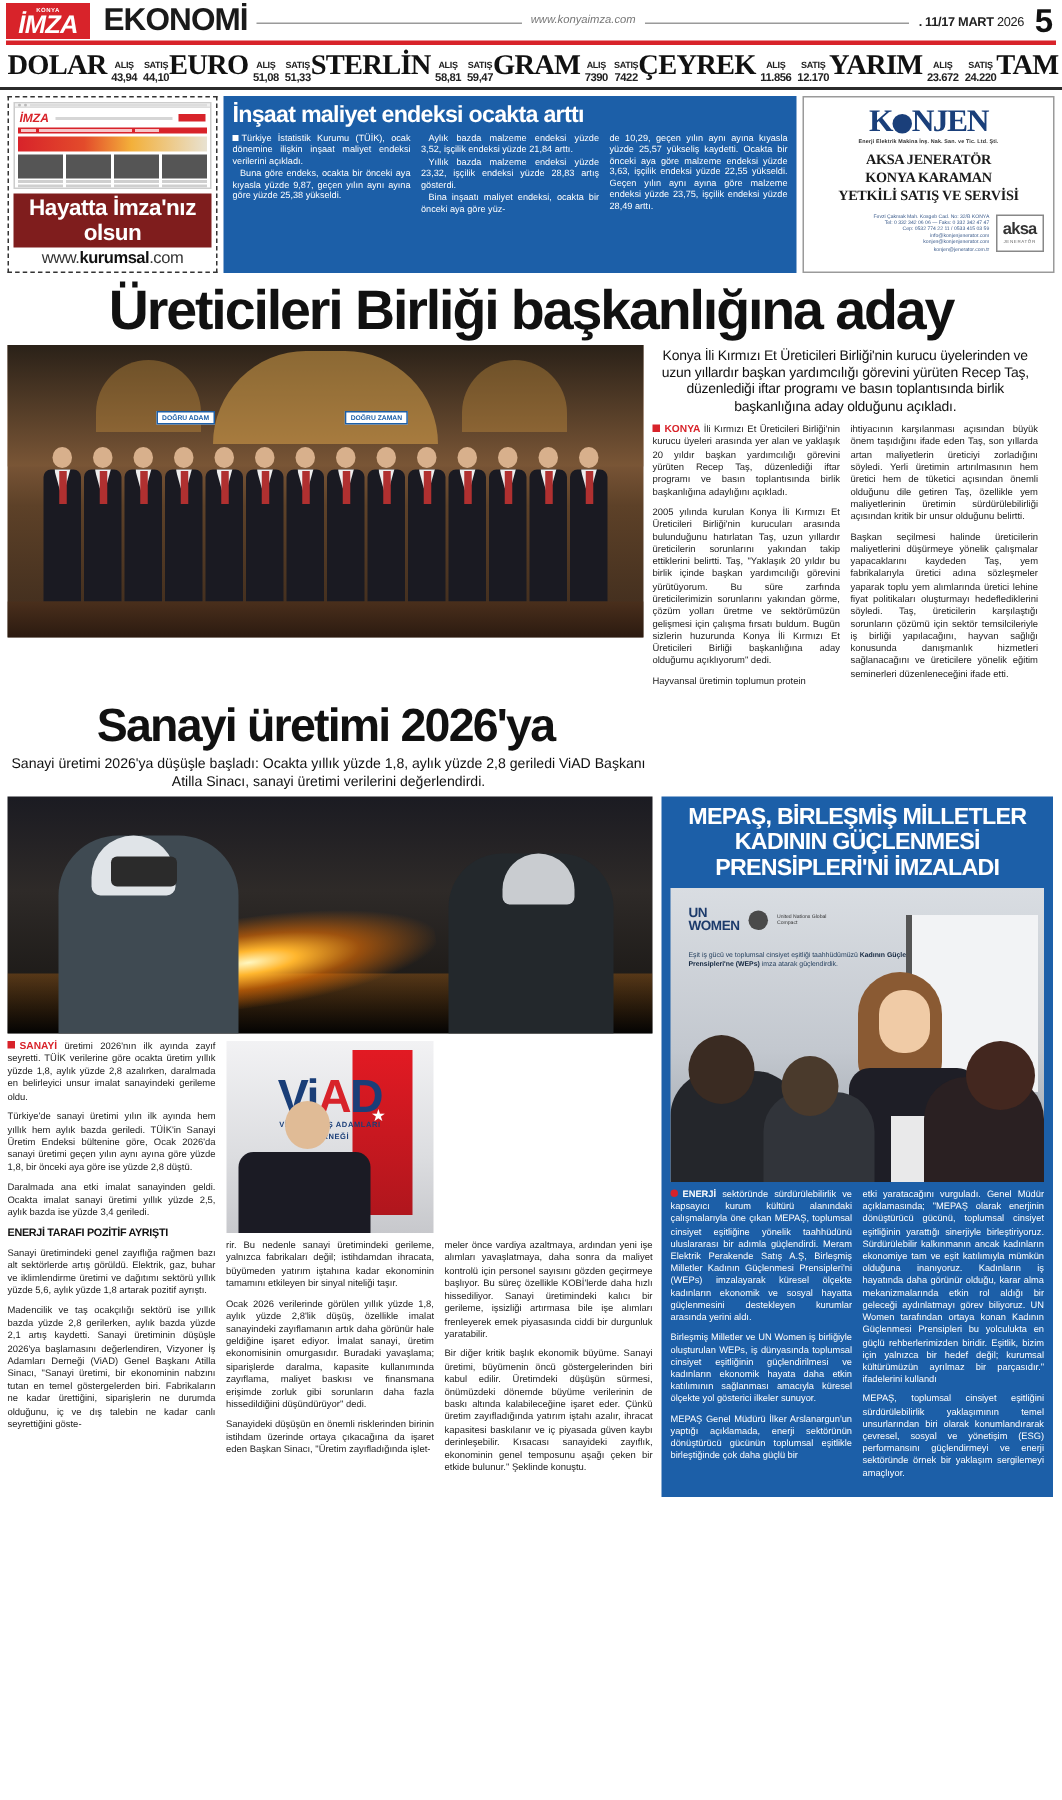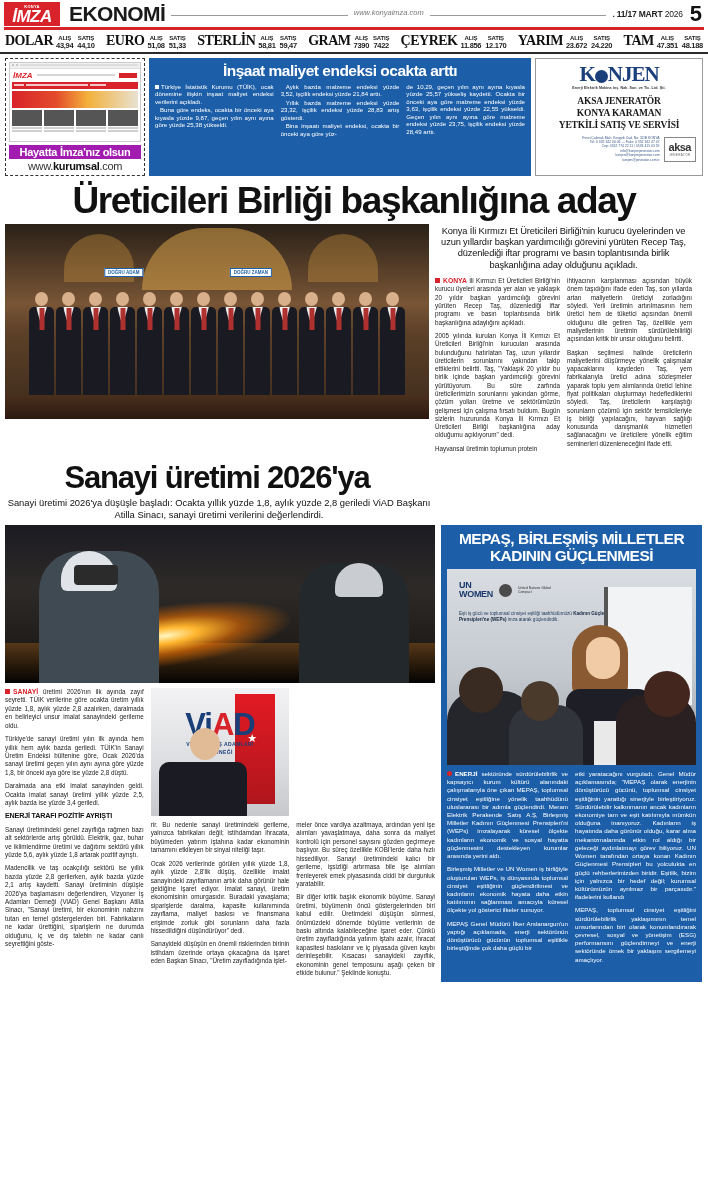--- a/index.html
+++ b/index.html
@@ -37,21 +37,21 @@
   .mast-page { font-size: 22px; font-weight: bold; margin-left: 7px; margin-right:2px; color:#111; align-self: center; line-height: 22px; }
 
   .mast-underline { height: 2.5px; background: #d8232a; margin: 1px 4px 0 4px; }
 
   
   .currency-bar {
     display: flex; align-items: flex-end; justify-content: space-between;
     padding: 3px 5px 3px 5px; border-bottom: 2px solid #2b2b2b;
   }
   .cur { display: flex; align-items: flex-end; gap: 3px; }
-  .cur-name { font-size: 14px; font-weight: bold; letter-spacing: -.5px; color: #111; font-family: "Liberation Serif", serif; }
+  .cur-name { font-size: 19px; font-weight: bold; letter-spacing: -.5px; color: #111; font-family: "Liberation Serif", serif; }
   .cur-vals { display: flex; gap: 4px; }
   .cur-col { display: flex; flex-direction: column; align-items: center; line-height: 7px; }
   .cur-lbl { font-size: 6px; font-weight: bold; color: #222; letter-spacing: -.2px; }
   .cur-num { font-size: 7.5px; font-weight: bold; color: #222; letter-spacing: -.3px; }
 
   
   .top-strip { display: flex; gap: 4px; padding: 4px 5px 0 5px; height: 122px; }
 
   .ad-left {
     width: 140px; border: 1.5px dashed #333; padding: 3px; background: #fff;
@@ -66,30 +66,30 @@
   .ad-head-txt { flex: 1; height: 2px; background: #d6d6d6; }
   .ad-head-btn { width: 18px; height: 5px; background: #d8232a; }
   .ad-navbar { height: 7px; background: #d8232a; margin: 0 2px; display:flex; align-items:center; padding: 0 2px; gap:2px;}
   .ad-nav-seg { height: 2px; background: rgba(255,255,255,.75); }
   .ad-banner { margin: 2px; height: 17px; background: linear-gradient(90deg,#d8232a 0%, #e34b2b 35%, #f3b03a 60%, #e8e2d2 100%); }
   .ad-thumbs { display: flex; gap: 2px; margin: 0 2px; }
   .ad-thumb { flex: 1; }
   .ad-thumb .pic { height: 16px; background: #555; }
   .ad-thumb .ln { height: 1.5px; background: #cfcfcf; margin-top: 1.5px; }
   .ad-red-band {
-    background: #a21caf; color: #fff; text-align: center;
-    font-size: 11px; font-weight: bold; padding: 1px 0; margin-top: 3px; letter-spacing: -.3px;
+    background: #7f1d1d; color: #fff; text-align: center;
+    font-size: 15px; font-weight: bold; padding: 1px 0; margin-top: 3px; letter-spacing: -.3px;
   }
   .ad-url { text-align: center; font-size: 11px; color: #333; padding-top: 1px; letter-spacing: -.3px; }
   .ad-url b { color: #111; }
 
   .mid-article {
     flex: 1; background: #1c5fa8; color: #fff; padding: 4px 6px 3px 6px; overflow: hidden;
   }
-  .mid-title { font-size: 15.5px; font-weight: bold; text-align: center; letter-spacing: -.5px; line-height: 17px; margin-bottom: 4px;}
+  .mid-title { font-size: 15.5px; font-weight: bold; letter-spacing: -.5px; line-height: 17px; margin-bottom: 4px;}
   .mid-cols { display: flex; gap: 7px; }
   .mid-col { flex: 1; font-size: 6.1px; line-height: 7.6px; text-align: justify; }
   .mid-col p { margin-bottom: 1px; text-indent: 5px; }
   .mid-col p.first { text-indent: 0; }
   .sq { display:inline-block; width:4px; height:4px; background:#fff; margin-right:2px; }
 
   .ad-right { width: 168px; border: 1px solid #9a9a9a; padding: 5px 6px; background:#fff; display:flex; flex-direction:column; align-items:center;}
   .konjen { font-size: 21px; font-weight: bold; letter-spacing: -1px; color: #1a3f7a; line-height: 21px; font-family:"Liberation Serif", serif;}
   .konjen .globe { display:inline-block; width:13px; height:13px; border-radius:50%; background:#1a3f7a; position:relative; top:2px; }
   .konjen-sub { font-size: 3.6px; color: #333; letter-spacing: .1px; margin-top:1px; font-weight:bold;}
@@ -602,20 +602,21 @@
           <p>meler önce vardiya azaltmaya, ardından yeni işe alımları yavaşlatmaya, daha sonra da maliyet kontrolü için personel sayısını gözden geçirmeye başlıyor. Bu süreç özellikle KOBİ'lerde daha hızlı hissediliyor. Sanayi üretimindeki kalıcı bir gerileme, işsizliği artırmasa bile işe alımları frenleyerek emek piyasasında ciddi bir durgunluk yaratabilir.</p>
           <p>Bir diğer kritik başlık ekonomik büyüme. Sanayi üretimi, büyümenin öncü göstergelerinden biri kabul edilir. Üretimdeki düşüşün sürmesi, önümüzdeki dönemde büyüme verilerinin de baskı altında kalabileceğine işaret eder. Çünkü üretim zayıfladığında yatırım iştahı azalır, ihracat kapasitesi baskılanır ve iç piyasada güven kaybı derinleşebilir. Kısacası sanayideki zayıflık, ekonominin genel temposunu aşağı çeken bir etkide bulunur." Şeklinde konuştu.</p>
         </div>
       </div>
     </div>
 
     <div class="lower-right">
       <div class="mepas-title">
         <div>MEPAŞ, BİRLEŞMİŞ MİLLETLER</div>
         <div>KADININ GÜÇLENMESİ</div>
+        <div>PRENSİPLERİ'Nİ İMZALADI</div>
       </div>
 
       <div class="mepas-photo">
         <div class="un-logo">
           <div>
             <div class="uw">UN</div>
             <div class="uw">WOMEN</div>
           </div>
           <span class="circ"></span>
           <span style="font-size:3.4px;color:#333;line-height:4.2px;max-width:36px">United Nations Global Compact</span>

